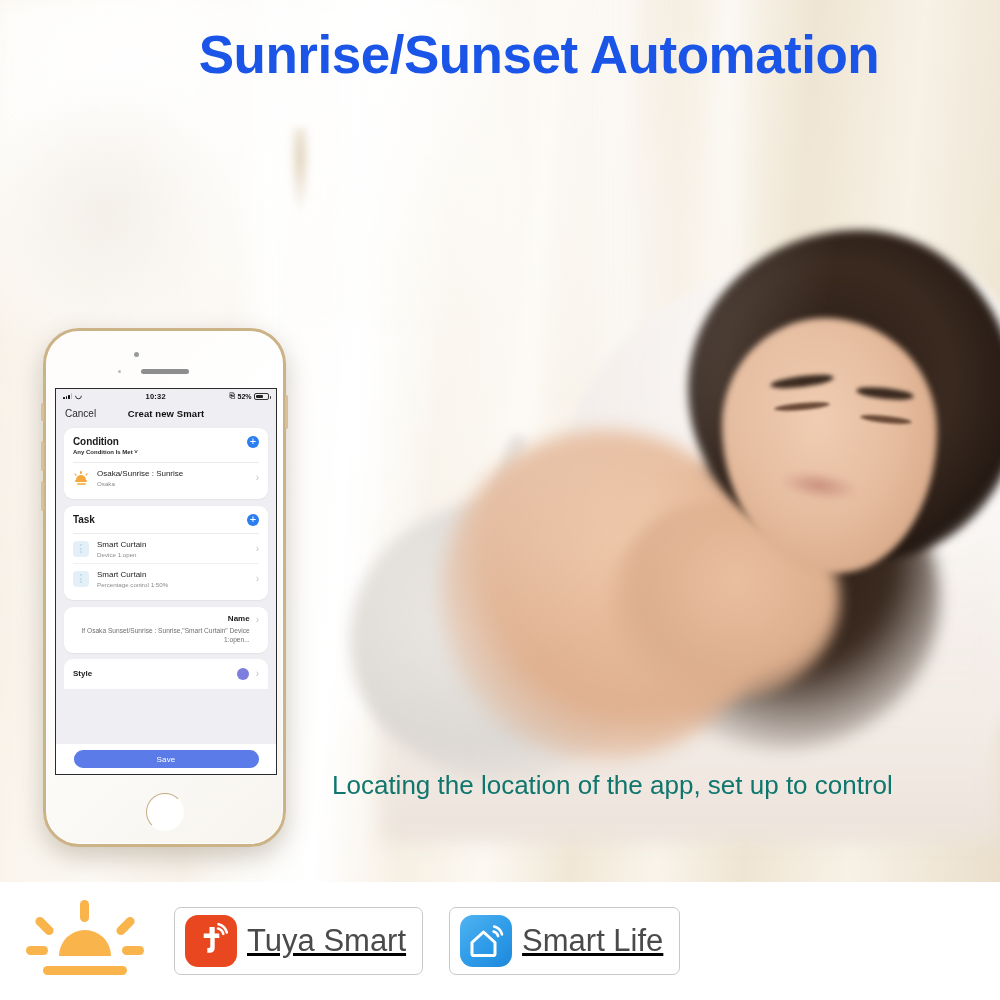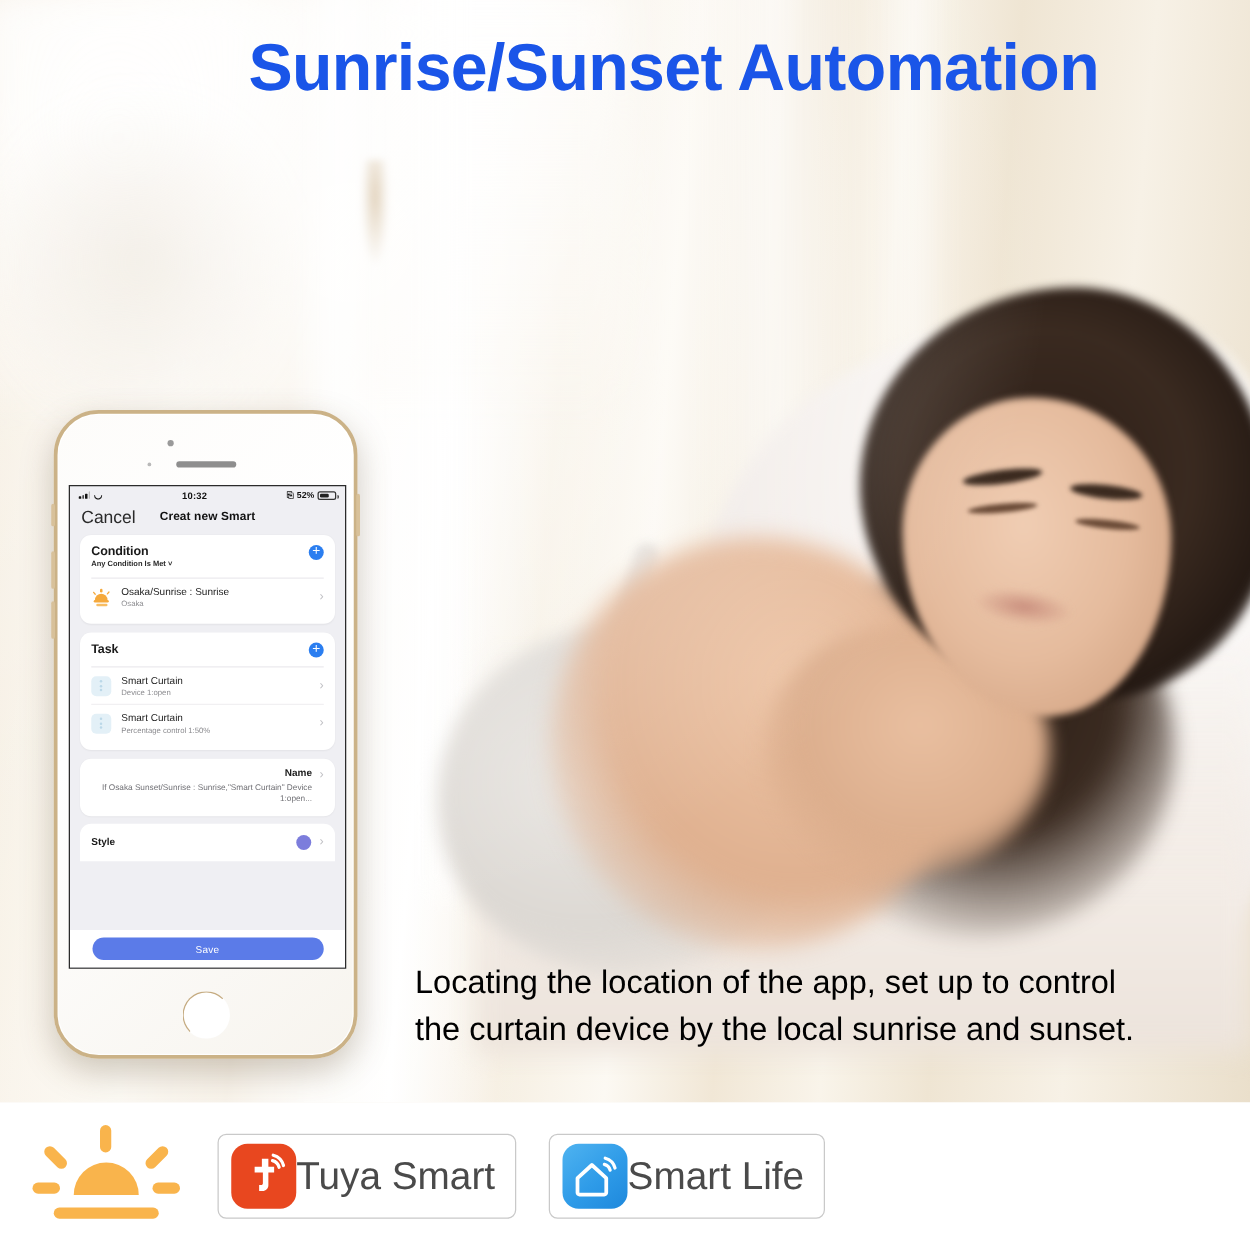--- a/index.html
+++ b/index.html
@@ -139,21 +139,21 @@
     font-family: "Liberation Sans", sans-serif;
     color: #1A55E8;
     letter-spacing: -.5px;
     white-space: nowrap;
     margin-left: 39px;
   }
 
   
   .caption {
     position: absolute; left: 332px; top: 766px; width: 660px;
-    color: #000000; font-size: 26px; line-height: 38px;
+    color: #0f766e; font-size: 26px; line-height: 38px;
     font-family: "Liberation Sans", sans-serif;
   }
   .caption div { white-space: nowrap; }
 
   
   .phone {
     position: absolute; left: 43px; top: 328px;
     width: 243px; height: 519px;
     border-radius: 36px;
     background: linear-gradient(140deg,#fdfcfa 0%,#ffffff 40%,#f7f4ee 100%);
@@ -217,21 +217,21 @@
     position: relative; padding: 1px;
   }
   .batt::after{ content:""; position:absolute; right:-3px; top:2px; width:1.5px;height:3px;background:#333;border-radius:0 1px 1px 0;}
   .batt i { display:block; height:100%; width:62%; background:#222; border-radius:1px;}
 
   
   .navbar {
     height: 20px; display:flex; align-items:center; padding: 0 9px;
     position: relative;
   }
-  .nav-cancel { font-size: 14px; color: #2a2a2a; }
+  .nav-cancel { font-size: 10px; color: #2a2a2a; }
   .nav-title {
     position:absolute; left:0; right:0; text-align:center;
     font-size: 9.5px; font-weight: 700; color:#111; letter-spacing:.1px;
   }
 
   
   .screen-body { padding: 5px 8px 0 8px; }
 
   .card {
     background:#fff; border-radius: 9px; margin-bottom: 7px;
@@ -328,22 +328,22 @@
   .sunlogo .r-left  { left: 0px;  bottom: 29px; width: 22px; height: 9px; }
   .sunlogo .r-right { right: 0px; bottom: 29px; width: 22px; height: 9px; }
 
   .brandtext {
     font-size: 27px; color:#111; line-height: 33px; font-weight: 400;
     margin-left: 4px; margin-right: 26px; white-space:nowrap;
   }
 
   .pill {
     border: 1.5px solid #c9c9c9; border-radius: 7px; background:#fff;
-    height: 68px; display:flex; align-items:center; gap: 0;
-    padding: 0 16px 0 10px; flex:0 0 auto;
+    height: 68px; display:flex; align-items:center; gap: 10px;
+    padding: 0 16px 0 10px; flex:0 0 auto;text-decoration:underline;
   }
   .pill + .pill { margin-left: 26px; }
   .pill-label { font-size: 31px; color:#4a4a4a; white-space:nowrap; }
 
   .tuya-ico { width: 52px; height: 52px; border-radius: 13px; background:#E8471F; position:relative; flex:0 0 auto;}
   .sl-ico  { width: 52px; height: 52px; border-radius: 13px;
              background: linear-gradient(140deg,#4FB3F0 0%,#2E9BE8 55%,#1E88DC 100%); position:relative; flex:0 0 auto;}
 
   svg { display:block; }
 </style>
@@ -380,21 +380,20 @@
       <div class="p-lip"></div>
     </div>
 
     <div class="bg-glow"></div>
   </div>
 
   <div class="headline">Sunrise/Sunset Automation</div>
 
   <div class="caption">
     <div>Locating the location of the app, set up to control</div>
-    <div>the curtain device by the local sunrise and sunset.</div>
   </div>
 
   <div class="phone">
     <div class="phone-btn-side sb1"></div>
     <div class="phone-btn-side sb2"></div>
     <div class="phone-btn-side sb3"></div>
     <div class="phone-btn-right"></div>
     <div class="frontcam"></div>
     <div class="sensor"></div>
     <div class="speaker"></div>

